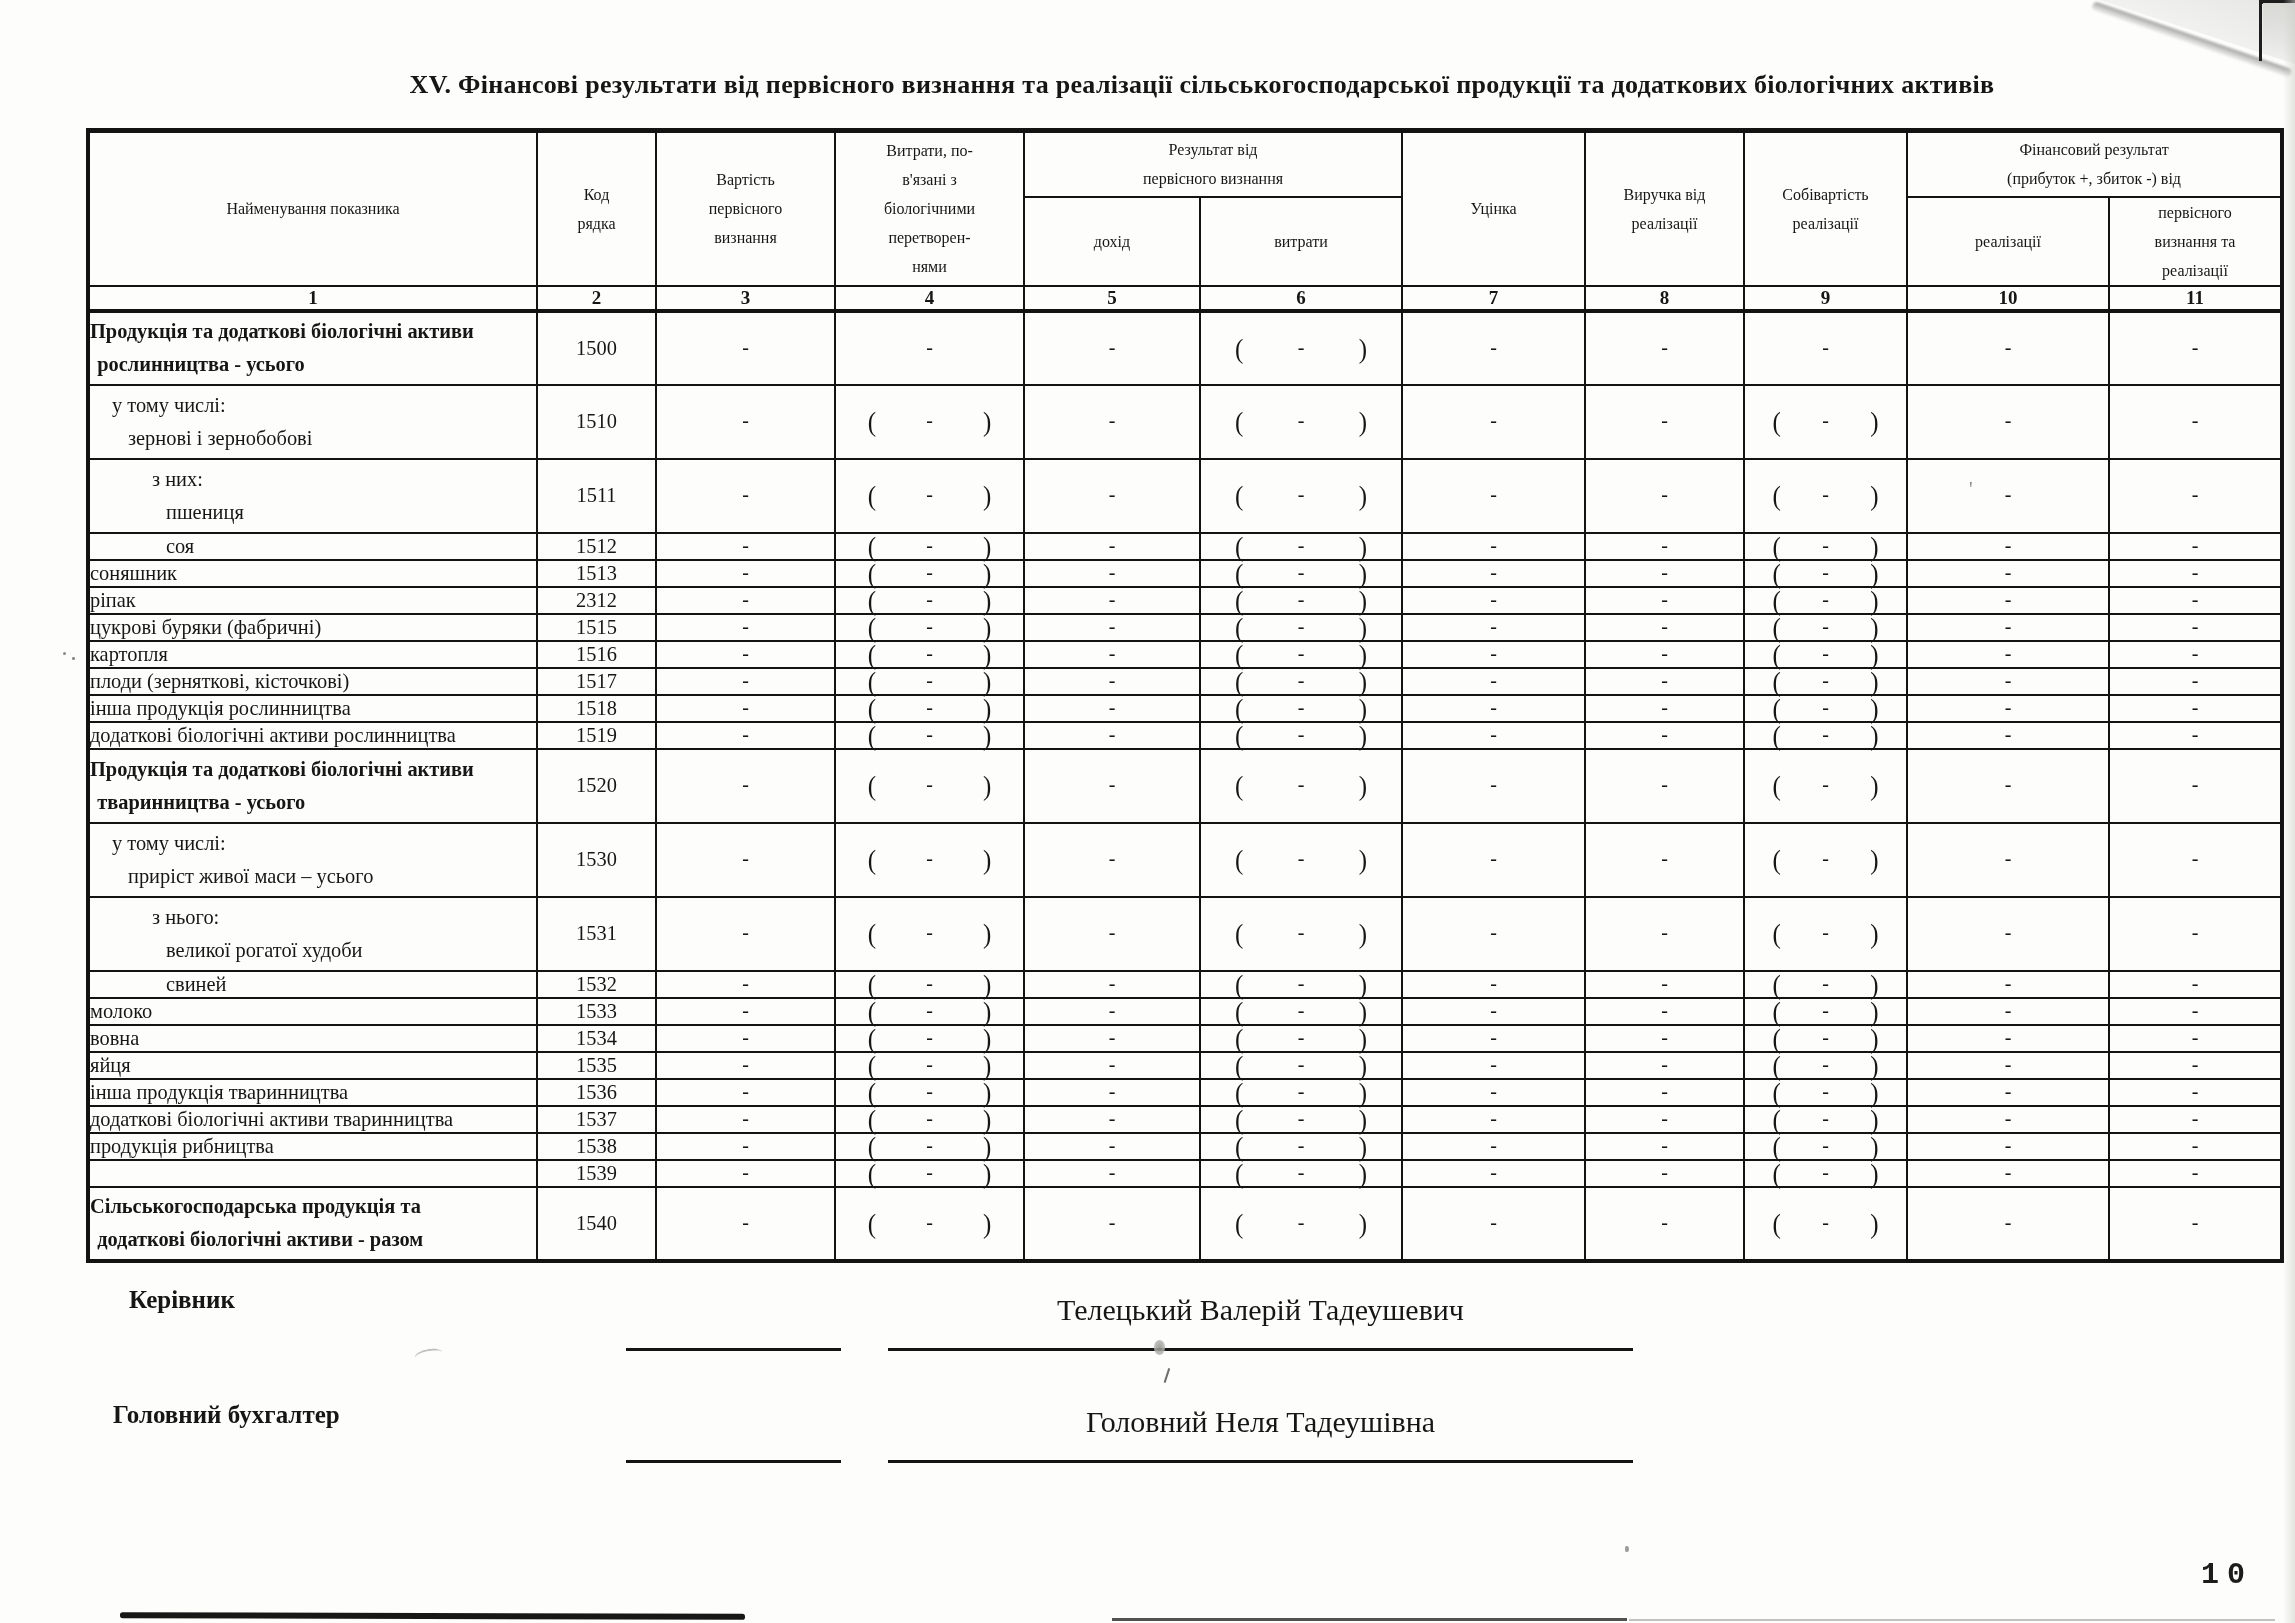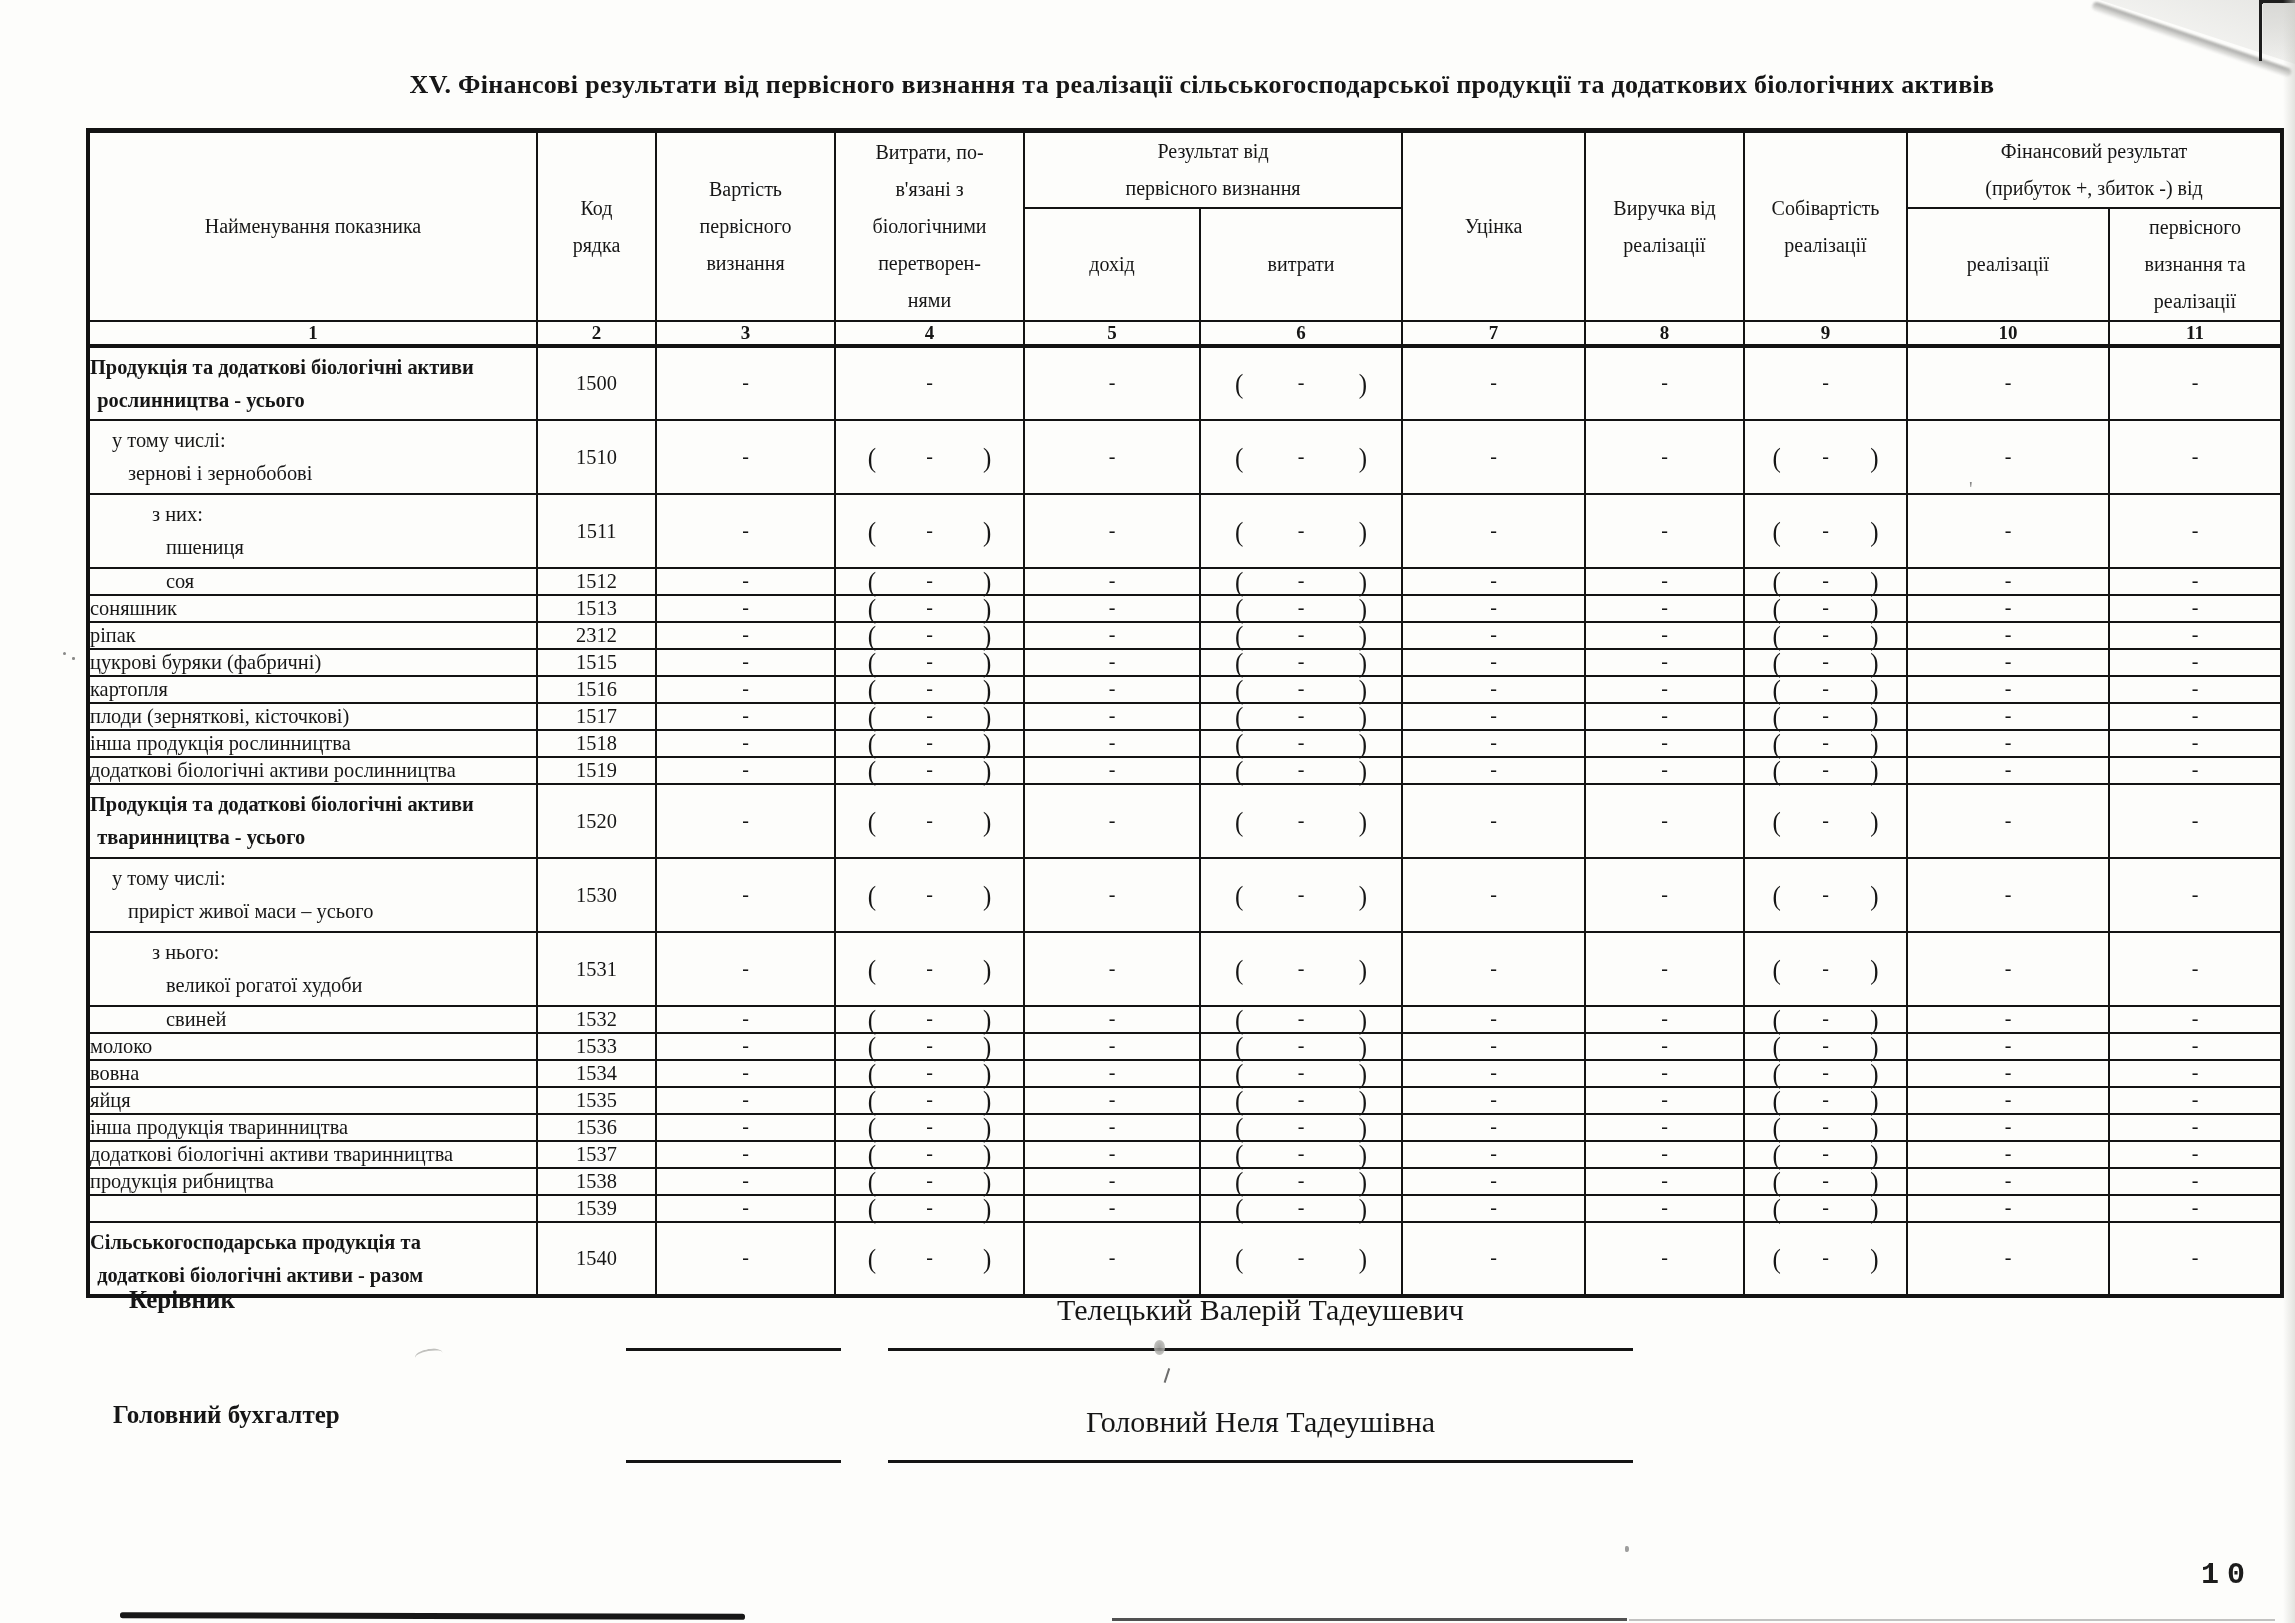--- a/index.html
+++ b/index.html
@@ -31,21 +31,21 @@
     background:transparent;
   }
   table.main th, table.main td{
     border:2px solid #131313;
     padding:0;
     vertical-align:middle;
     font-weight:normal;
   }
   thead th{
     text-align:center;
-    font-size:20px;line-height:37px;
+    font-size:16px;line-height:29px;
   }
   .pre{white-space:pre-line;}
   tr.h1{height:66px;}
   tr.h2{height:89px;}
   tr.h1 th.grp{border-bottom-width:2.6px;}
   tr.nums{height:25px;}
   tr.nums td{
     text-align:center;font-weight:bold;font-size:19px;
     border-bottom:4.6px solid #131313;
   }

